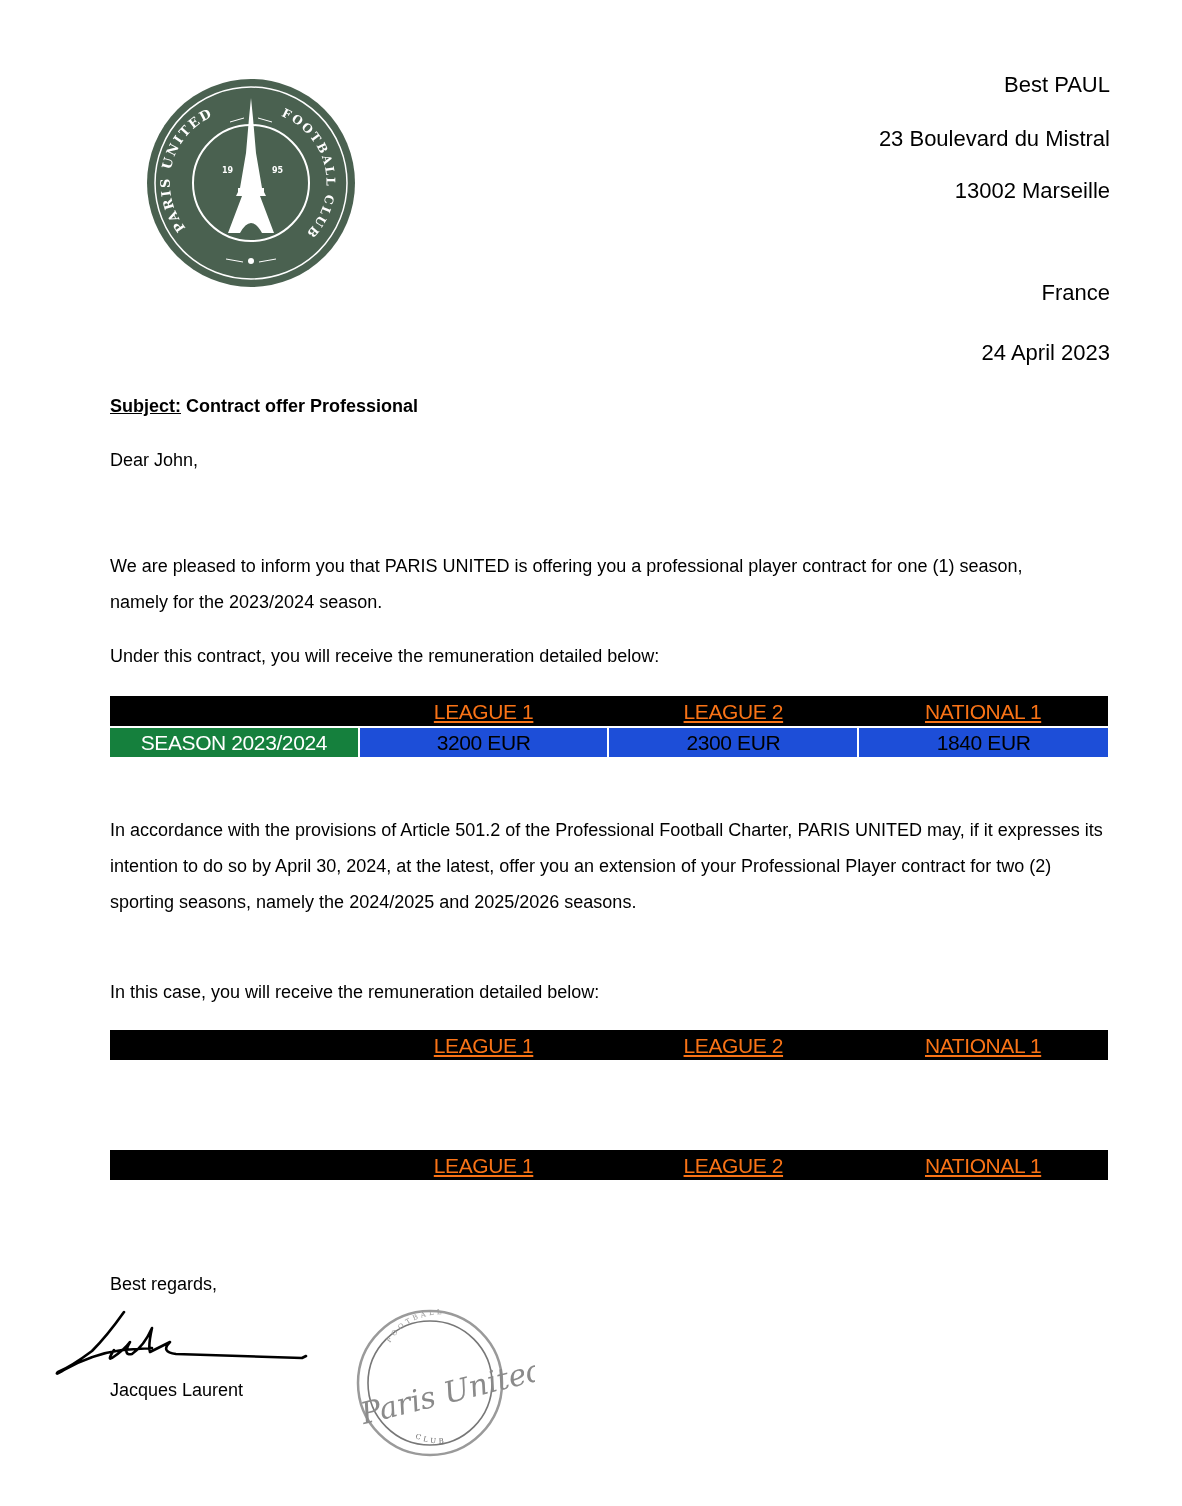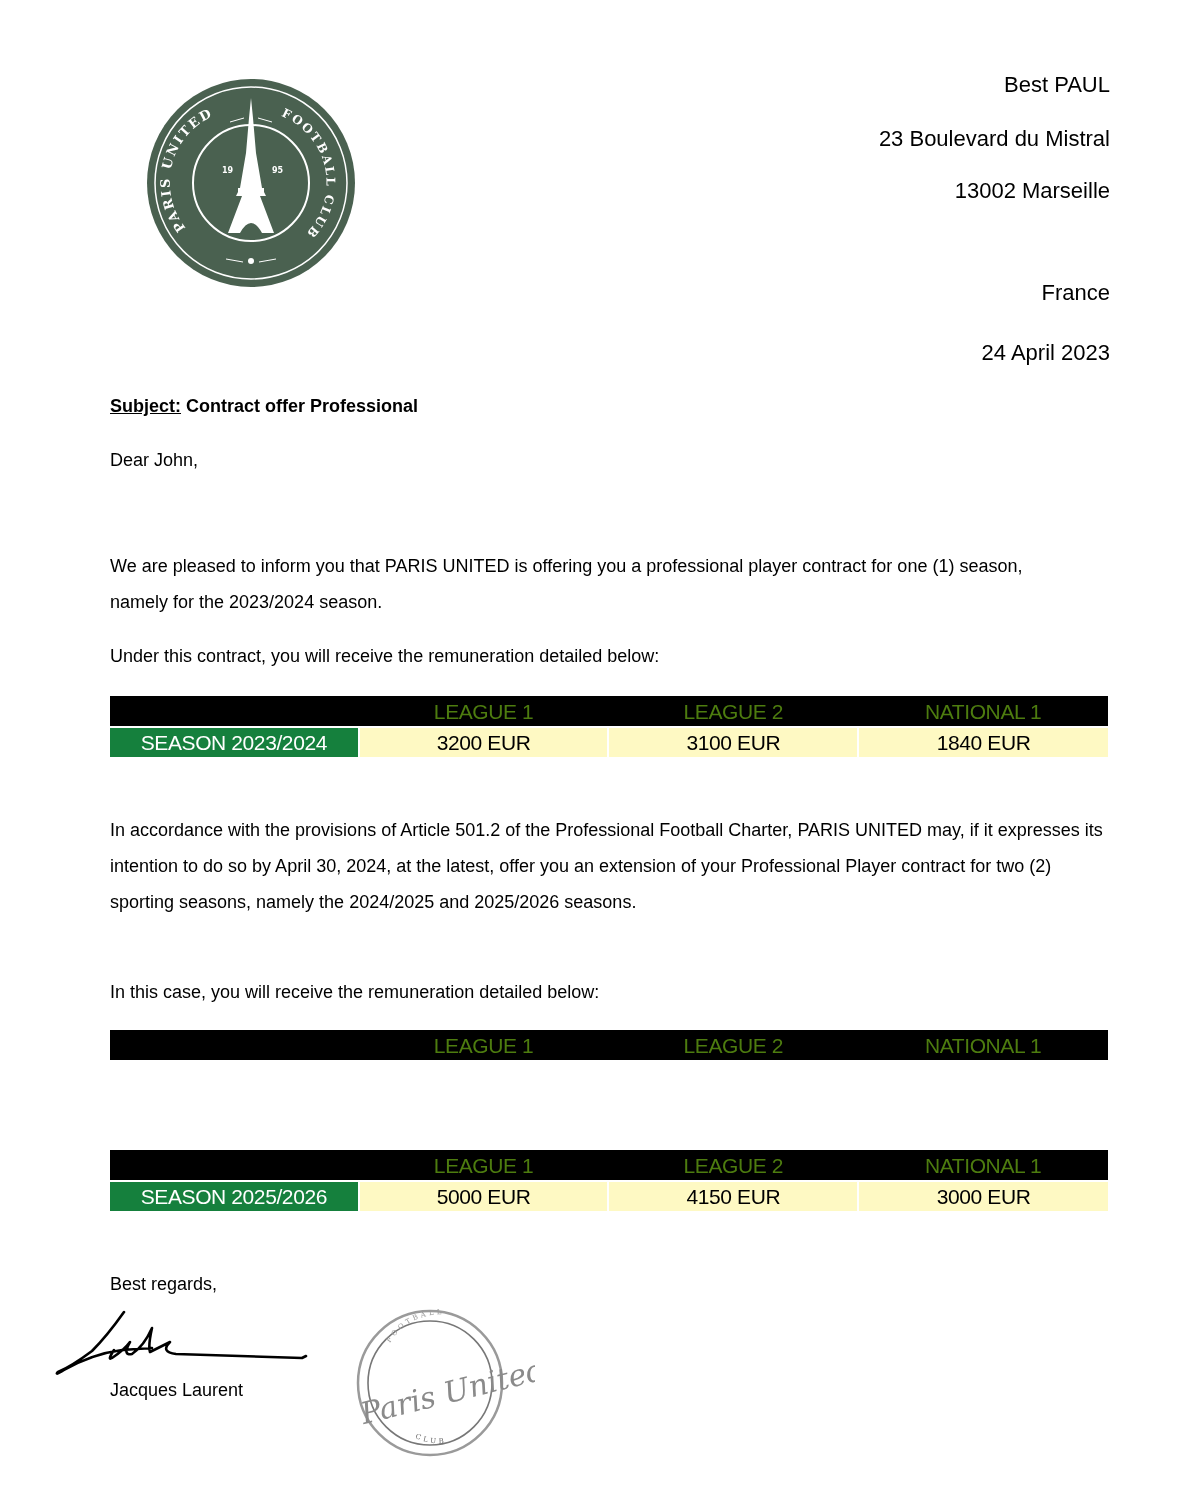--- a/index.html
+++ b/index.html
@@ -12,22 +12,22 @@
   .logo { left: 146px; top: 78px; width: 210px; height: 210px; }
   .addr { right: 72px; text-align: right; font-size: 22px; line-height: 26px; white-space: nowrap; }
   .text { left: 110px; font-size: 18px; line-height: 36px; width: 1000px; }
   .subject { font-weight: bold; }
   .subject .lbl { text-decoration: underline; }
   table.rem {
     position: absolute; left: 110px; width: 998px; border-collapse: collapse;
     font-size: 21px; letter-spacing: -0.4px;
   }
   table.rem td { padding: 0; height: 29px; text-align: center; line-height: 29px; }
-  table.rem tr.head td { background: #000; color: #4d7c0f; height: 30px; }
-  table.rem tr.row td { background: #fef9c3; color: #000; border-left: 2px solid #fff; border-top: 2px solid #fff; }
+  table.rem tr.head td { background: #000; color: #f97316; height: 30px; text-decoration: underline; }
+  table.rem tr.row td { background: #1d4ed8; color: #000; border-left: 2px solid #fff; border-top: 2px solid #fff; }
   table.rem tr.row td.season { background: #15803d; color: #fff; border-left: none; }
   table.rem col.c0 { width: 249px; }
   table.rem col.c1, table.rem col.c2, table.rem col.c3 { width: 250px; }
   .sig { left: 52px; top: 1306px; width: 260px; height: 80px; }
   .stamp { left: 345px; top: 1288px; width: 190px; height: 180px; }
 </style>
 </head>
 <body>
 
 <div class="abs logo">
@@ -84,21 +84,21 @@
   <tbody>
       <tr class="head">
     <td></td>
     <td>LEAGUE 1</td>
     <td>LEAGUE 2</td>
     <td>NATIONAL 1</td>
   </tr>
   <tr class="row">
     <td class="season">SEASON 2023/2024</td>
     <td>3200 EUR</td>
-    <td>3100 EUR</td>
+    <td>2300 EUR</td>
     <td>1840 EUR</td>
   </tr>
 </tbody>
   </table>
 
 <div class="abs text" style="top:812px;">In accordance with the provisions of Article 501.2 of the Professional Football Charter, PARIS UNITED may, if it expresses its intention to do so by April 30, 2024, at the latest, offer you an extension of your Professional Player contract for two (2) sporting seasons, namely the 2024/2025 and 2025/2026 seasons.</div>
 
 <div class="abs text" style="top:974px;">In this case, you will receive the remuneration detailed below:</div>
 
 <table class="rem" style="top:1030px;">
@@ -125,26 +125,20 @@
       <col class="c2">
       <col class="c3">
     </colgroup>
   <tbody>
       <tr class="head">
     <td></td>
     <td>LEAGUE 1</td>
     <td>LEAGUE 2</td>
     <td>NATIONAL 1</td>
   </tr>
-  <tr class="row">
-    <td class="season">SEASON 2025/2026</td>
-    <td>5000 EUR</td>
-    <td>4150 EUR</td>
-    <td>3000 EUR</td>
-  </tr>
 </tbody>
   </table>
 
 <div class="abs text" style="top:1266px;">Best regards,</div>
 
 <div class="abs sig">
   <svg width="260" height="80" viewBox="0 0 260 80">
     <path d="M72 6 Q55 30 40 45 Q20 60 6 66 Q2 70 12 64 Q40 48 70 44 L100 42
              M62 44 Q55 55 60 52 Q72 44 78 36 Q70 50 80 48 Q92 40 100 22 Q96 40 98 46 Q110 40 118 36 Q108 46 124 48 L250 52 L254 50" fill="none" stroke="#000" stroke-width="2.6" stroke-linecap="round" stroke-linejoin="round"></path>
   </svg>

